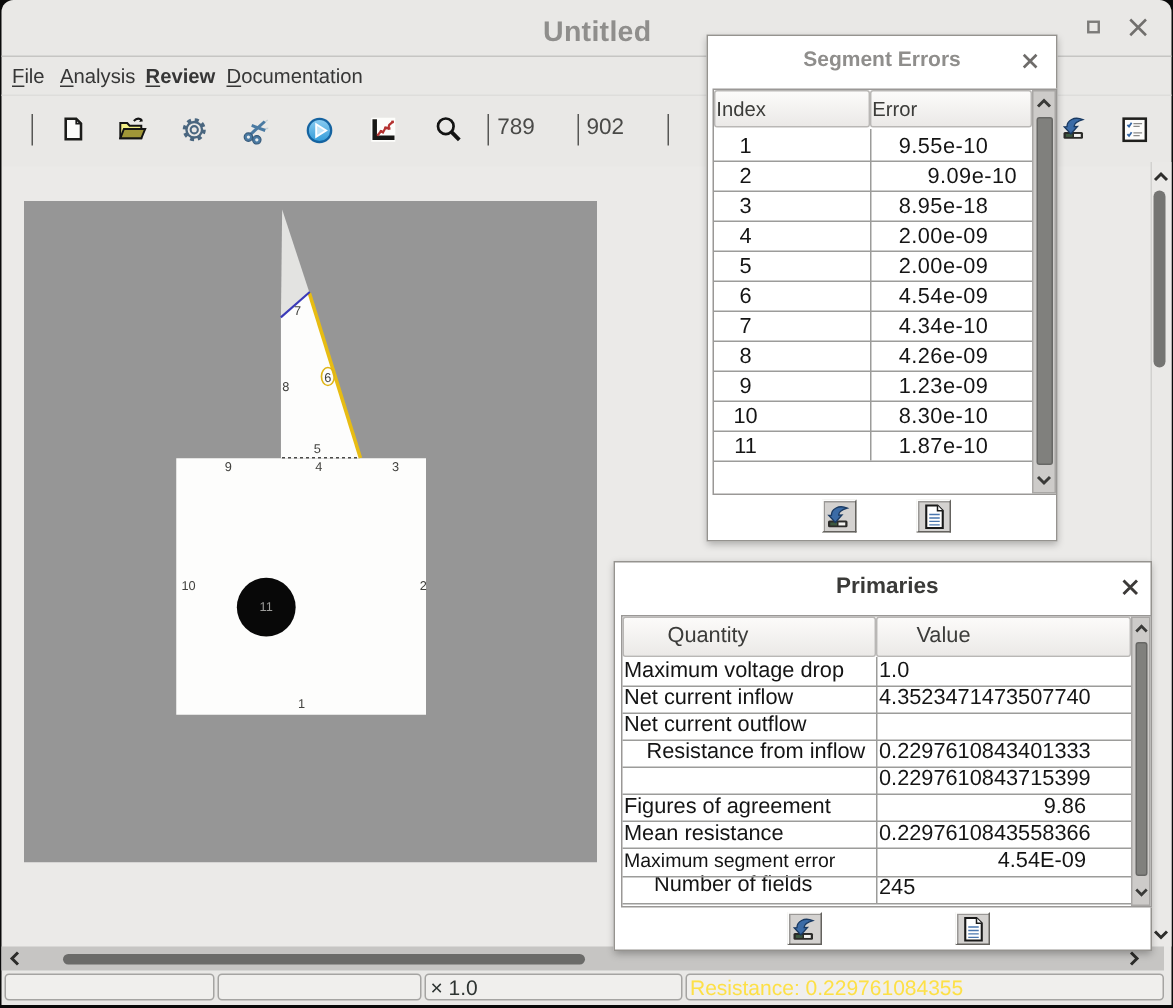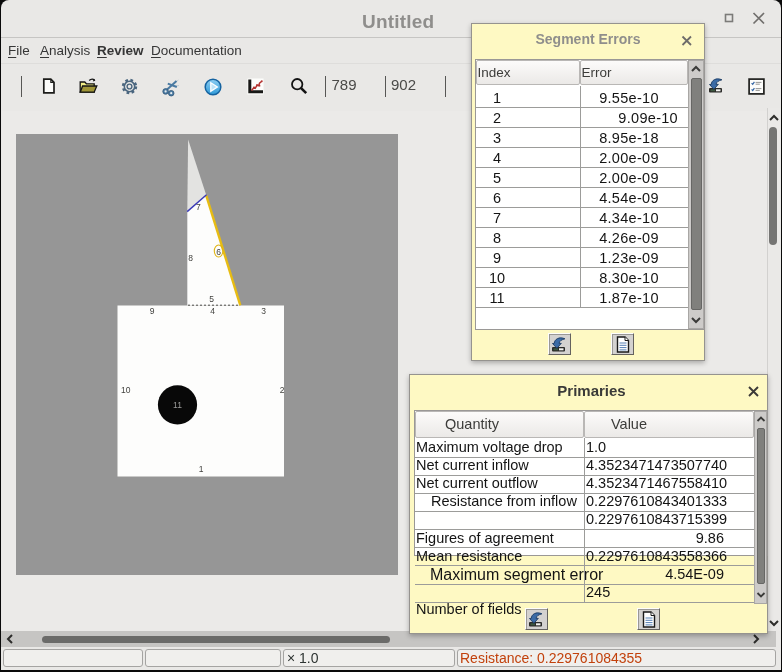--- a/index.html
+++ b/index.html
@@ -9,21 +9,21 @@
     position:absolute; left:1px; top:0; width:780px; height:670px;
     background:#e9e8e6; border-radius:8px 8px 0 0;
   }
   .abs { position:absolute; }
   .ttl { font-size:19px; font-weight:bold; color:#8f8e8c; letter-spacing:0.2px; }
   .menu { font-size:13.5px; color:#363636; }
   .menu u { text-decoration:underline; text-underline-offset:2px; }
   .sep-v { position:absolute; width:1px; background:#575755; }
   .tbnum { position:absolute; font-size:15px; color:#4a4a48; }
   
-  .dlg { position:absolute; background:#fef9c3; border:1px solid #95938f;
+  .dlg { position:absolute; background:#ffffff; border:1px solid #95938f;
          box-shadow:0 2px 5px rgba(0,0,0,0.28); }
   .dlg-title { position:absolute; left:0; right:0; text-align:center;
                font-weight:bold; }
   .tframe { position:absolute; border:1px solid #9a9896; background:#fff; }
   .thead { position:absolute; background:linear-gradient(#fcfbfa,#ebe9e7);
            border:1px solid #b9b7b5; border-radius:2px;
            color:#3c3c3a; overflow:hidden; }
   .cell { position:absolute; white-space:nowrap; color:#141414; }
   .rowsep { position:absolute; height:1px; background:#9c9c9a; }
   .colsep { position:absolute; width:1px; background:#9c9c9a; }
@@ -181,21 +181,21 @@
 <div class="abs" style="left:42px; top:635.5px; width:348px; height:7px; background:#6b6b69; border-radius:3.5px;"></div>
 <svg class="abs" style="left:750px; top:633px;" width="12" height="12" viewBox="0 0 12 12">
   <path d="M4 2 L8 6 L4 10" fill="none" stroke="#2c2c2a" stroke-width="2"></path>
 </svg>
 
 <div class="abs" style="left:3px; top:649px; width:140px; height:18px; background:#f0efed; border:1px solid #a5a4a2; border-radius:3px;"></div>
 <div class="abs" style="left:145px; top:649px; width:136px; height:18px; background:#f0efed; border:1px solid #a5a4a2; border-radius:3px;"></div>
 <div class="abs" style="left:283px; top:649px; width:172px; height:18px; background:#f0efed; border:1px solid #a5a4a2; border-radius:3px;"></div>
 <div class="abs" style="left:457px; top:649px; width:319px; height:18px; background:#f0efed; border:1px solid #a5a4a2; border-radius:3px;"></div>
 <div class="abs" style="left:287px; top:649.5px; font-size:14px; color:#2e3432;">× 1.0</div>
-<div class="abs" style="left:460px; top:649.5px; font-size:14px; color:#c2410c;">Resistance: 0.229761084355</div>
+<div class="abs" style="left:460px; top:649.5px; font-size:14px; color:#fde047;">Resistance: 0.229761084355</div>
 <div class="abs" style="left:0; top:670px; width:782px; height:2px; background:#0a0a0a;"></div>
 
 <div class="dlg" style="left:471px; top:23px; width:234px; height:338px;">
   <div class="dlg-title" style="top:6.5px; font-size:14px; color:#8f8e8c;">Segment Errors</div>
   <svg class="abs" style="left:209px; top:11px;" width="12" height="12" viewBox="0 0 12 12">
     <path d="M1.5 1.5 L10 10 M10 1.5 L1.5 10" stroke="#6e6c6a" stroke-width="1.8" fill="none"></path>
   </svg>
 
   <div class="tframe" style="left:3px; top:35px; width:230px; height:271px;">
     <div class="thead" style="left:0px; top:0px; width:104px; height:25px;">
@@ -268,21 +268,21 @@
       <line x1="4.5" y1="13.9" x2="11.5" y2="13.9"></line>
     </g>
   </svg>
 </div>
 
 <div class="dlg" style="left:409px; top:374px; width:359px; height:260px;">
   <div class="dlg-title" style="top:7px; font-size:15px; color:#3a3a38; margin-left:6px;">Primaries</div>
   <svg class="abs" style="left:337px; top:10px;" width="13" height="13" viewBox="0 0 13 13">
     <path d="M2 2 L11 11 M11 2 L2 11" stroke="#3c3a38" stroke-width="1.9" fill="none"></path>
   </svg>
-  <div class="tframe" style="left:4px; top:35px; width:354px; height:146px;">
+  <div class="tframe" style="left:4px; top:35px; width:354px; height:195px;">
     <div class="thead" style="left:0px; top:0px; width:169px; height:27px;">
       <span style="position:absolute; left:0; width:112px; top:3.5px; font-size:14.5px; text-align:center;">Quantity</span>
     </div>
     <div class="thead" style="left:169px; top:0px; width:170px; height:27px;">
       <span style="position:absolute; left:0; width:88px; top:3.5px; font-size:14.5px; text-align:center;">Value</span>
     </div>
 
     <div class="sb-track-v" style="left:339px; top:0px; width:13px; height:193px;"></div>
     <svg class="abs" style="left:341px; top:4px;" width="10" height="9" viewBox="0 0 10 9">
       <path d="M1.5 6 L5 2.5 L8.5 6" fill="none" stroke="#3a3a38" stroke-width="1.8"></path>
@@ -290,31 +290,30 @@
     <div class="sb-thumb" style="left:341.5px; top:17px; width:8.5px; height:156px;"></div>
     <svg class="abs" style="left:341px; top:179px;" width="10" height="9" viewBox="0 0 10 9">
       <path d="M1.5 3 L5 6.5 L8.5 3" fill="none" stroke="#3a3a38" stroke-width="1.8"></path>
     </svg>
 
     <div class="cell" style="left:1px; top:28px; font-size:14.5px;">Maximum voltage drop</div>
     <div class="cell" style="left:171px; top:28px; font-size:14.5px;">1.0</div>
     <div class="cell" style="left:1px; top:46.1px; font-size:14.5px;">Net current inflow</div>
     <div class="cell" style="left:171px; top:46.1px; font-size:14.5px;">4.3523471473507740</div>
     <div class="cell" style="left:1px; top:64.2px; font-size:14.5px;">Net current outflow</div>
-    <div class="cell" style="left:171px; top:64.2px; font-size:14.5px;">4.3523471467558410</div>
     <div class="cell" style="left:16px; top:82.3px; font-size:14.5px;">Resistance from inflow</div>
     <div class="cell" style="left:171px; top:82.3px; font-size:14.5px;">0.2297610843401333</div>
     <div class="cell" style="left:171px; top:100.4px; font-size:14.5px;">0.2297610843715399</div>
     <div class="cell" style="left:1px; top:118.5px; font-size:14.5px;">Figures of agreement</div>
     <div class="cell" style="left:171px; top:118.5px; width:138px; text-align:right; font-size:14.5px;">9.86</div>
     <div class="cell" style="left:1px; top:136.6px; font-size:14.5px;">Mean resistance</div>
     <div class="cell" style="left:171px; top:136.6px; font-size:14.5px;">0.2297610843558366</div>
-    <div class="cell" style="left:15px; top:154.7px; font-size:16px;">Maximum segment error</div>
+    <div class="cell" style="left:1px; top:154.7px; font-size:13px;">Maximum segment error</div>
     <div class="cell" style="left:171px; top:154.7px; width:138px; text-align:right; font-size:14.5px;">4.54E-09</div>
-    <div class="cell" style="left:1px; top:190px; font-size:14.5px;">Number of fields</div>
+    <div class="cell" style="left:1px; top:171px; font-size:14.5px;padding-left:20px;">Number of fields</div>
     <div class="cell" style="left:171px; top:172.8px; font-size:14.5px;">245</div>
     <div class="rowsep" style="left:0; top:45.8px; width:339px;"></div>
     <div class="rowsep" style="left:0; top:63.9px; width:339px;"></div>
     <div class="rowsep" style="left:0; top:82px; width:339px;"></div>
     <div class="rowsep" style="left:0; top:100.1px; width:339px;"></div>
     <div class="rowsep" style="left:0; top:118.2px; width:339px;"></div>
     <div class="rowsep" style="left:0; top:136.3px; width:339px;"></div>
     <div class="rowsep" style="left:0; top:154.4px; width:339px;"></div>
     <div class="rowsep" style="left:0; top:172.5px; width:339px;"></div>
     <div class="rowsep" style="left:0; top:190.6px; width:339px;"></div>

